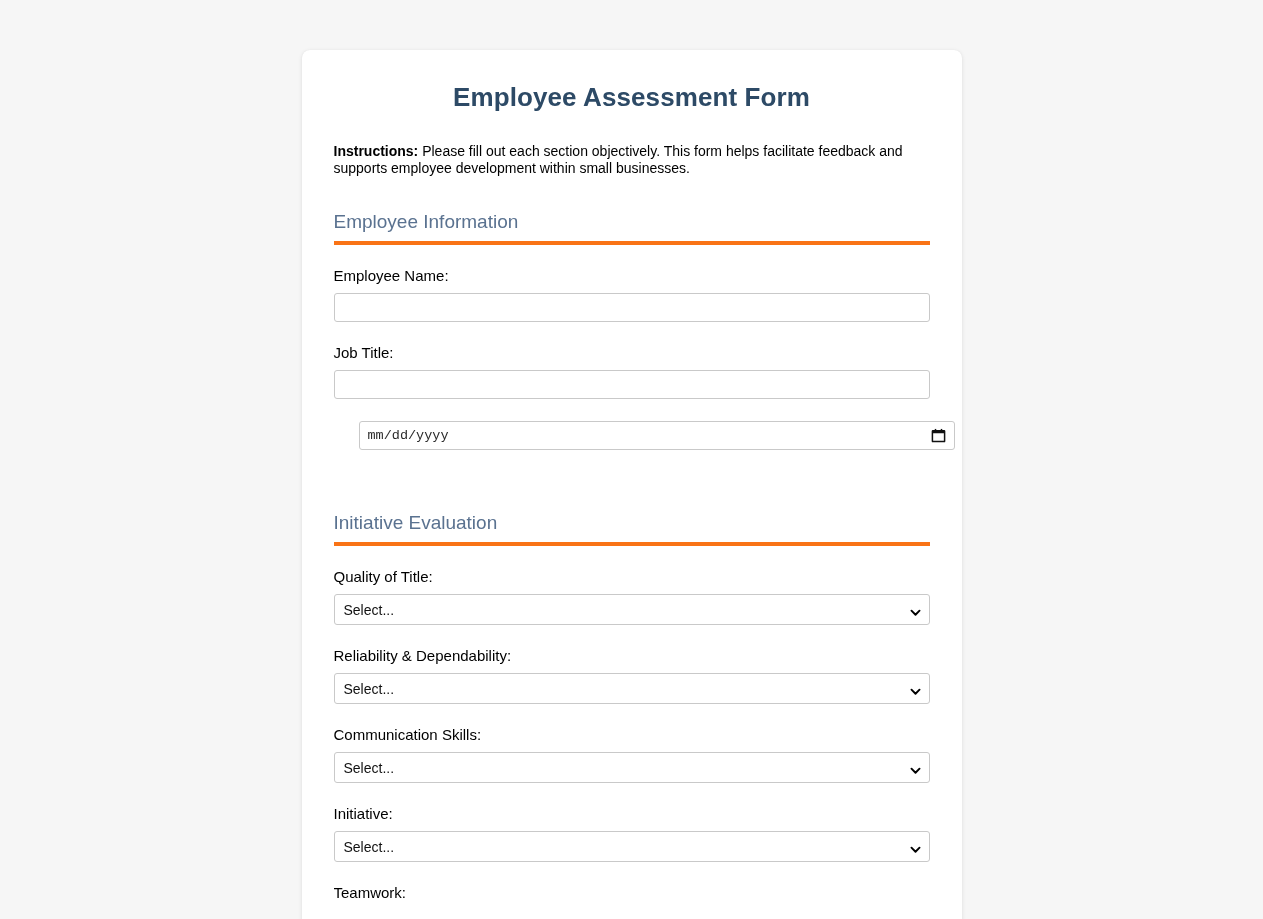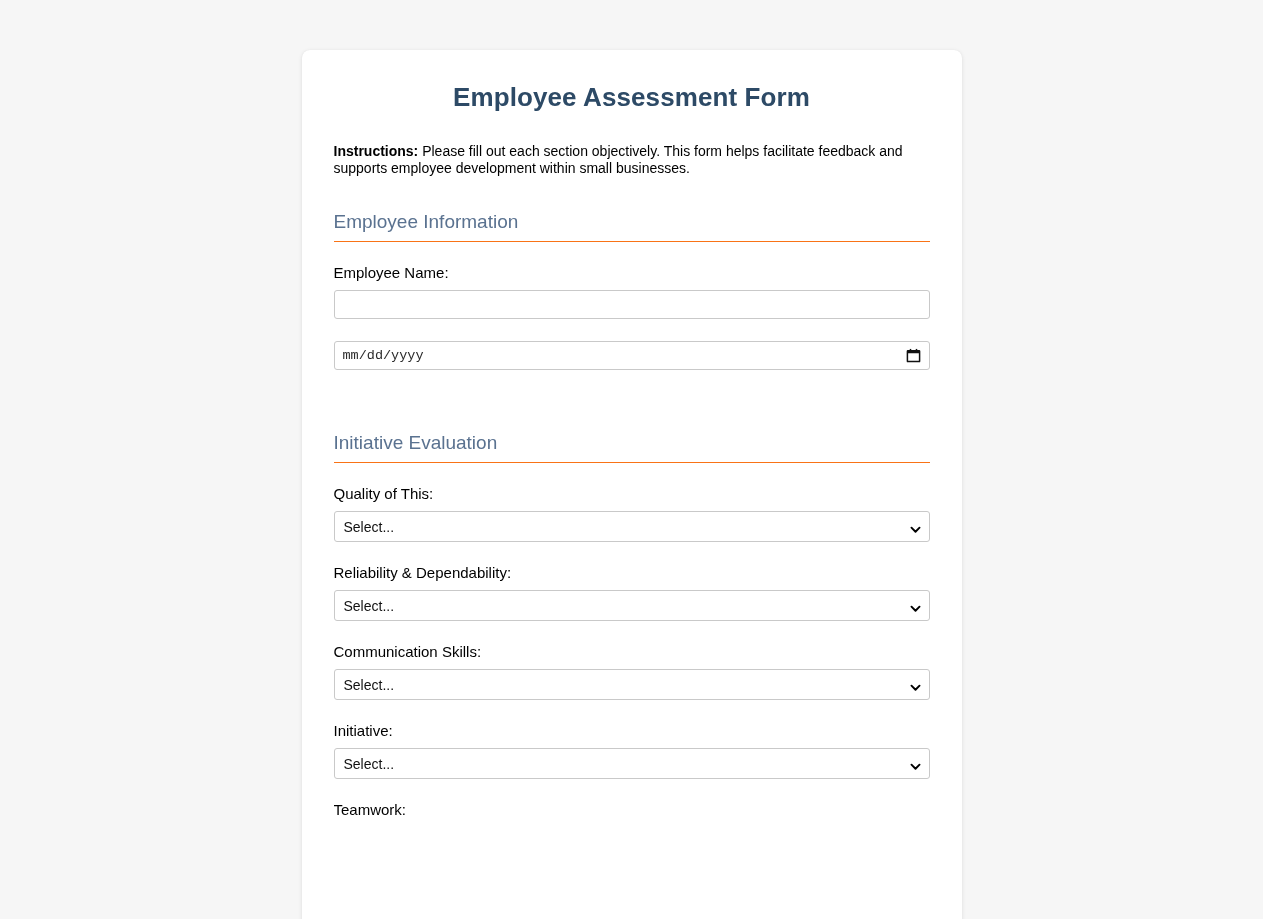--- a/index.html
+++ b/index.html
@@ -50,21 +50,21 @@
   .instructions .lead {
     font-weight: bold;
   }
 
   .section-header {
     margin: 0 0 0 0;
     font-size: 19px;
     font-weight: normal;
     color: #5a7290;
     padding-bottom: 8px;
-    border-bottom: 1px solid #f97316;
+    border-bottom: 4px solid #f97316;
   }
 
   .section-gap {
     height: 22px;
   }
   .section-gap-lg {
     height: 40px;
   }
 
   .field {
@@ -90,20 +90,21 @@
     color: #000;
     background: #ffffff;
     border: 1px solid #c9c9c9;
     border-radius: 3px;
     outline: none;
   }
 
   .date-wrap {
     position: relative;
     width: 100%;
+    margin-left: 25px;
   }
   .date-input {
     display: block;
     width: 100%;
     box-sizing: border-box;
     height: 29px;
     padding: 4px 30px 4px 8px;
     font-size: 13.5px;
     font-family: "Liberation Mono", monospace;
     letter-spacing: 0.2px;
@@ -178,20 +179,24 @@
     </p>
 
     <h2 class="section-header">Employee Information</h2>
     <div class="section-gap"></div>
 
     <div class="field">
       <label class="field-label">Employee Name:</label>
       <input class="text-input" type="text" placeholder="" style="">
     </div>
 
+    <div class="field">
+      <label class="field-label">Job Title:</label>
+      <input class="text-input" type="text" placeholder="" style="">
+    </div>
 
     <div class="field">
       <div class="date-wrap">
         <input class="date-input" type="text" readonly="" style="">
         <span class="date-placeholder">mm/dd/yyyy</span>
         <span class="date-icon">
           <svg width="15" height="15" viewBox="0 0 16 16" aria-hidden="true">
             <rect x="1.5" y="3" width="13" height="11.5" rx="0.5" fill="#ffffff" stroke="#111111" stroke-width="1.6"></rect>
             <rect x="1.5" y="3" width="13" height="2.6" fill="#111111"></rect>
             <rect x="4" y="1" width="1.6" height="3" fill="#111111"></rect>
@@ -200,21 +205,21 @@
         </span>
       </div>
     </div>
 
     <div class="section-gap-lg"></div>
 
     <h2 class="section-header">Initiative Evaluation</h2>
     <div class="section-gap"></div>
 
     <div class="field">
-      <label class="field-label">Quality of This:</label>
+      <label class="field-label">Quality of Title:</label>
       <div class="select-wrap">
         <div class="select-box">
           <span>Select...</span>
         </div>
         <span class="select-arrow">
           <svg width="11" height="11" viewBox="0 0 12 12" aria-hidden="true">
             <path d="M1.6 4 L6 8.4 L10.4 4" fill="none" stroke="#000000" stroke-width="2.1" stroke-linecap="round" stroke-linejoin="round"></path>
           </svg>
         </span>
       </div>

